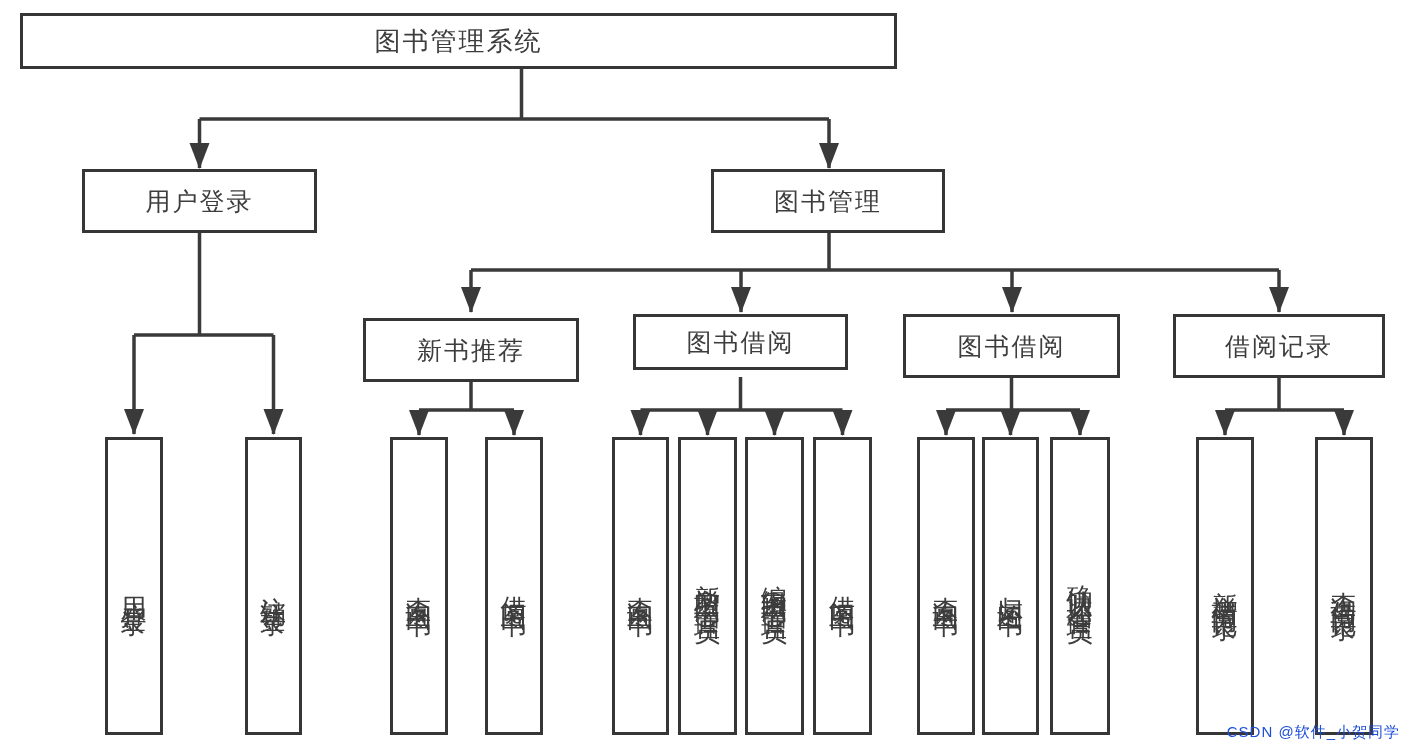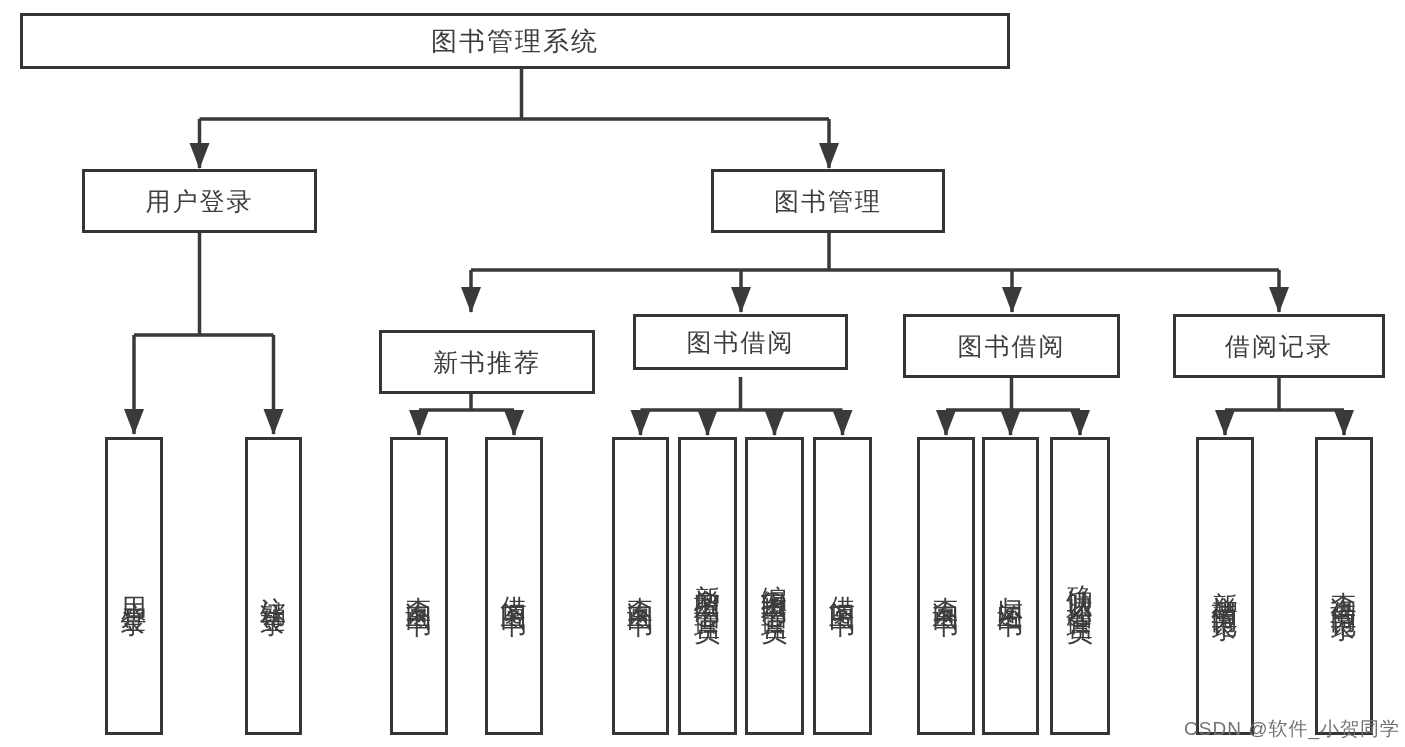--- a/index.html
+++ b/index.html
@@ -17,21 +17,21 @@
   }
   .hlabel { font-size:25px; letter-spacing:2px; white-space:nowrap; }
   .root-box .hlabel { font-size:26px; }
   .leaf span {
     writing-mode:vertical-rl; text-orientation:mixed;
     font-size:26px; letter-spacing:5px; line-height:1;
   }
   .leaf { top:437px; height:298px; }
   #watermark {
     position:absolute; right:5px; bottom:5px;
-    font-size:19px; letter-spacing:1px; color:#737373;
+    font-size:15px; letter-spacing:1px; color:#1d4ed8;
     white-space:nowrap; z-index:5;
   }
 </style>
 </head>
 <body>
 
 <div id="stage">
 
   <svg id="wires" viewBox="0 0 1405 747" xmlns="http://www.w3.org/2000/svg">
     <defs>
@@ -69,32 +69,32 @@
       <path d="M946 410 V435" marker-end="url(#arrow)"></path>
       <path d="M1010.5 410 V435" marker-end="url(#arrow)"></path>
       <path d="M1080 410 V435" marker-end="url(#arrow)"></path>
 
       <path d="M1279 377 V410 M1225 410 H1344"></path>
       <path d="M1225 410 V435" marker-end="url(#arrow)"></path>
       <path d="M1344 410 V435" marker-end="url(#arrow)"></path>
     </g>
   </svg>
 
-  <div class="box root-box" style="left:20px; top:13px; width:990px; height:56px;justify-content:center;">
+  <div class="box root-box" style="left:20px; top:13px; width:877px; height:56px;justify-content:center;">
     <span class="hlabel">图书管理系统</span>
   </div>
 
   <div class="box" style="left:82px; top:169px; width:235px; height:64px;">
     <span class="hlabel">用户登录</span>
   </div>
   <div class="box" style="left:711px; top:169px; width:234px; height:64px;justify-content:center;">
     <span class="hlabel">图书管理</span>
   </div>
 
-  <div class="box" style="left:363px; top:330px; width:216px; height:64px;margin-left:16px;">
+  <div class="box" style="left:363px; top:318px; width:216px; height:64px;">
     <span class="hlabel">新书推荐</span>
   </div>
   <div class="box" style="left:633px; top:314px; width:215px; height:56px;">
     <span class="hlabel">图书借阅</span>
   </div>
   <div class="box" style="left:903px; top:314px; width:217px; height:64px;">
     <span class="hlabel">图书借阅</span>
   </div>
   <div class="box" style="left:1173px; top:314px; width:212px; height:64px;">
     <span class="hlabel">借阅记录</span>

